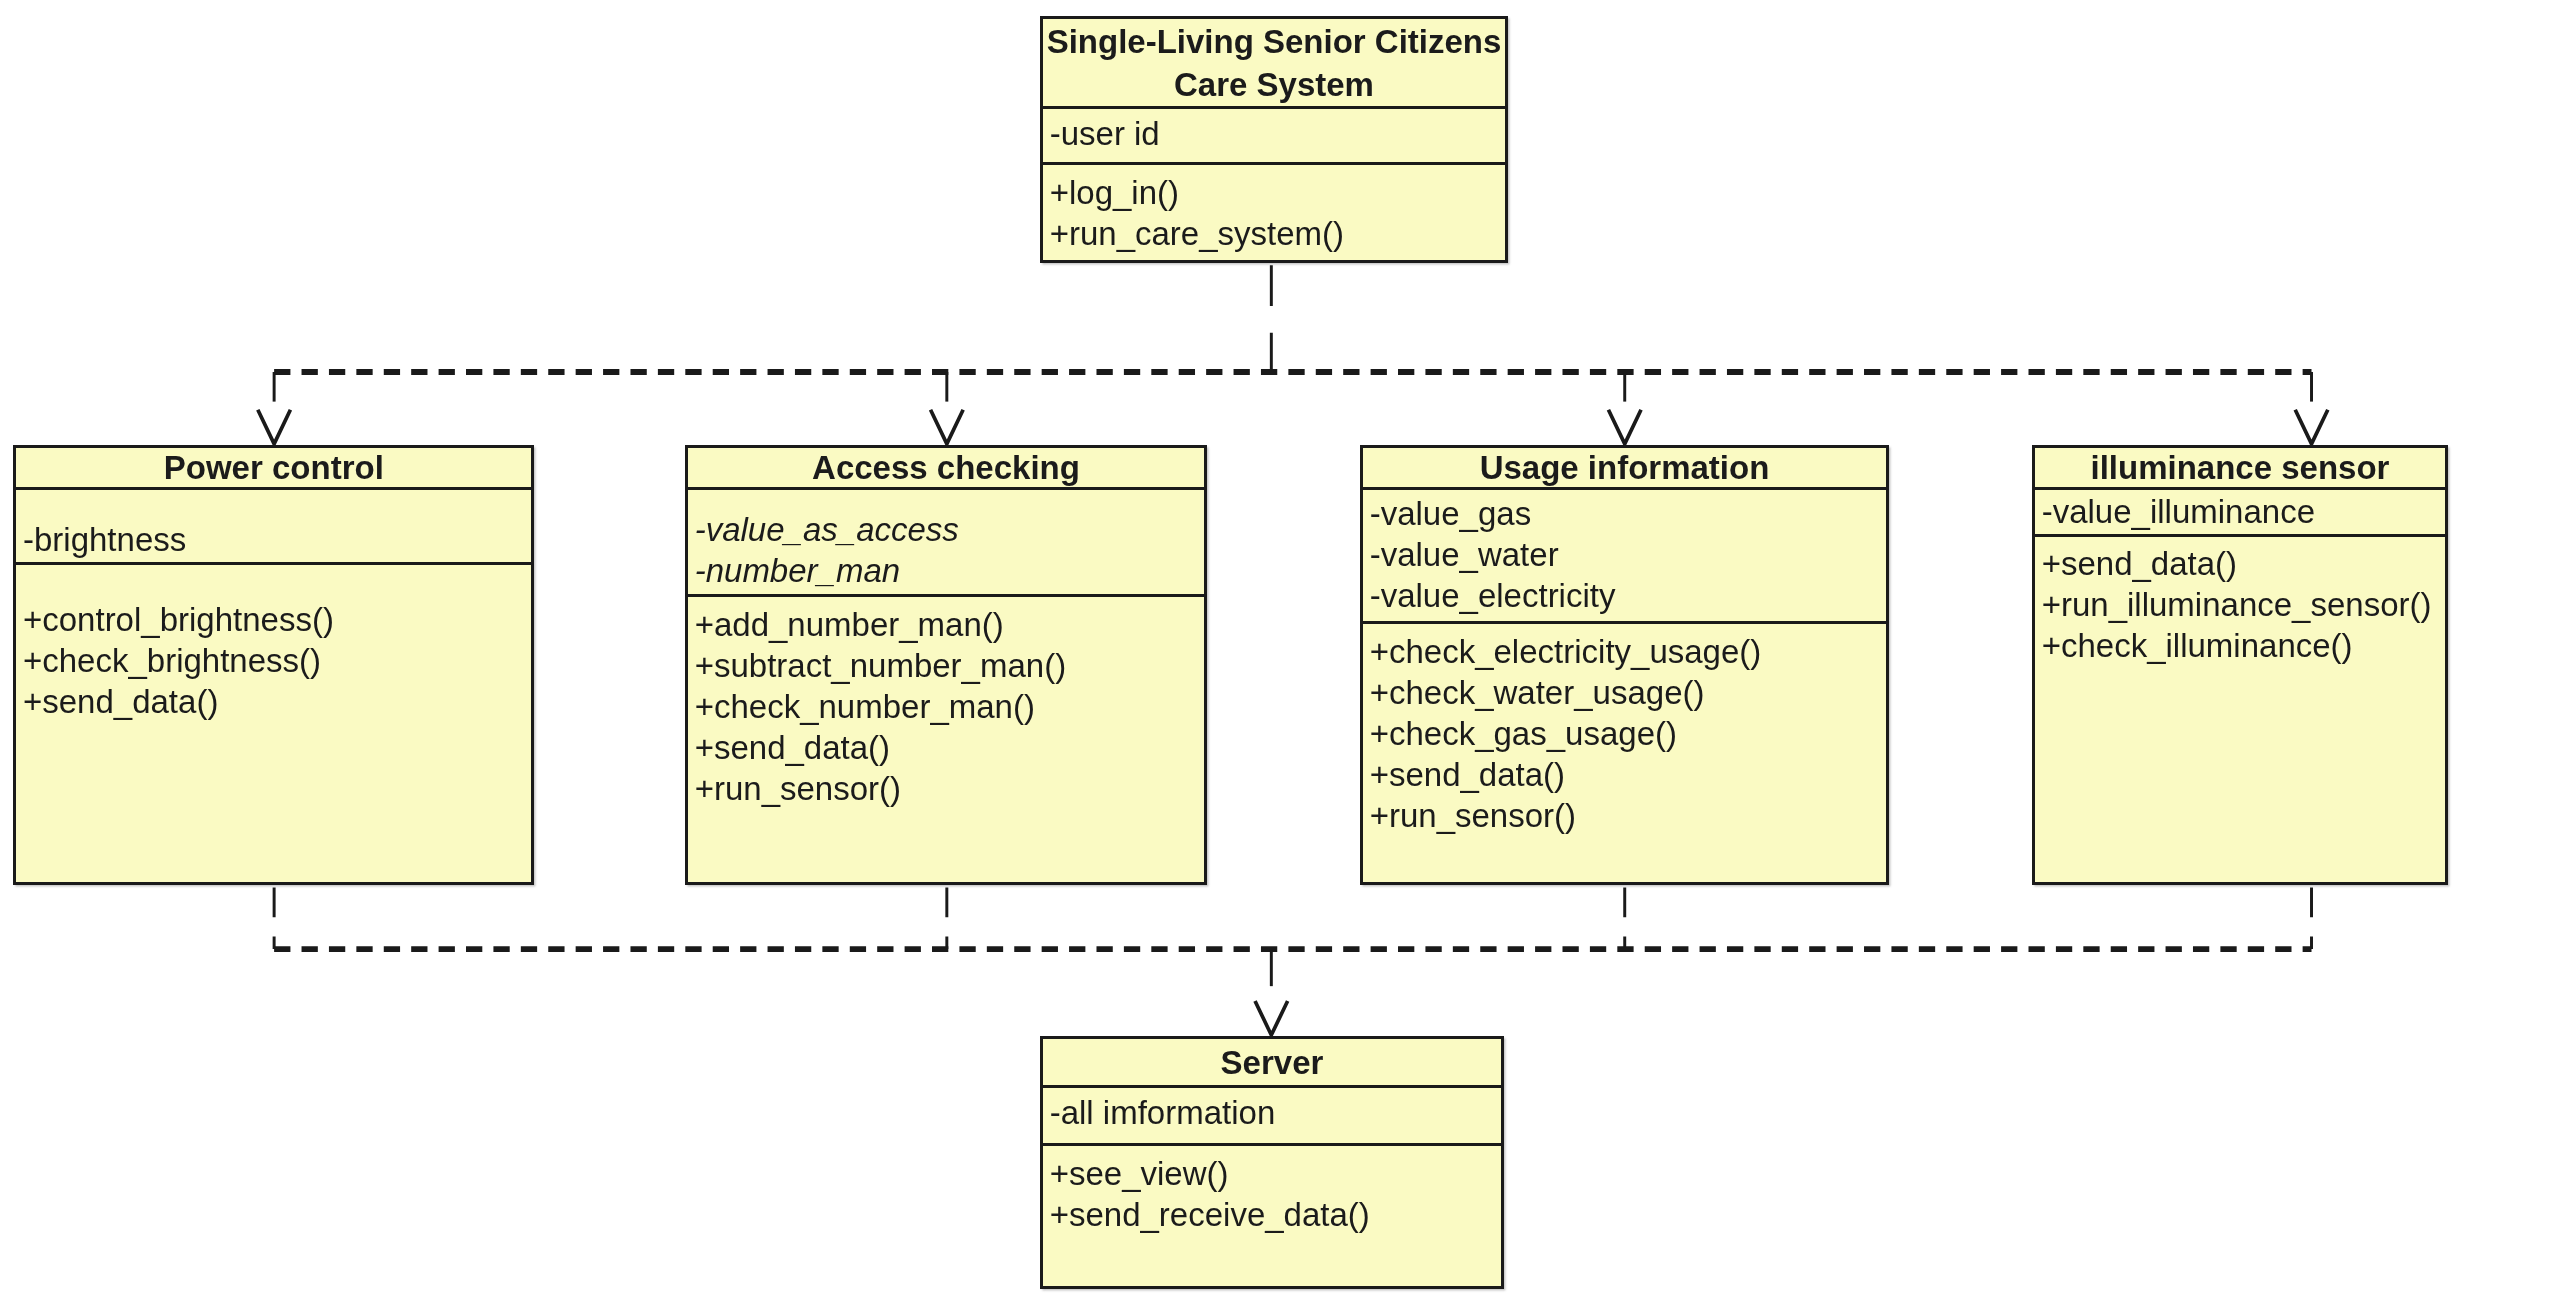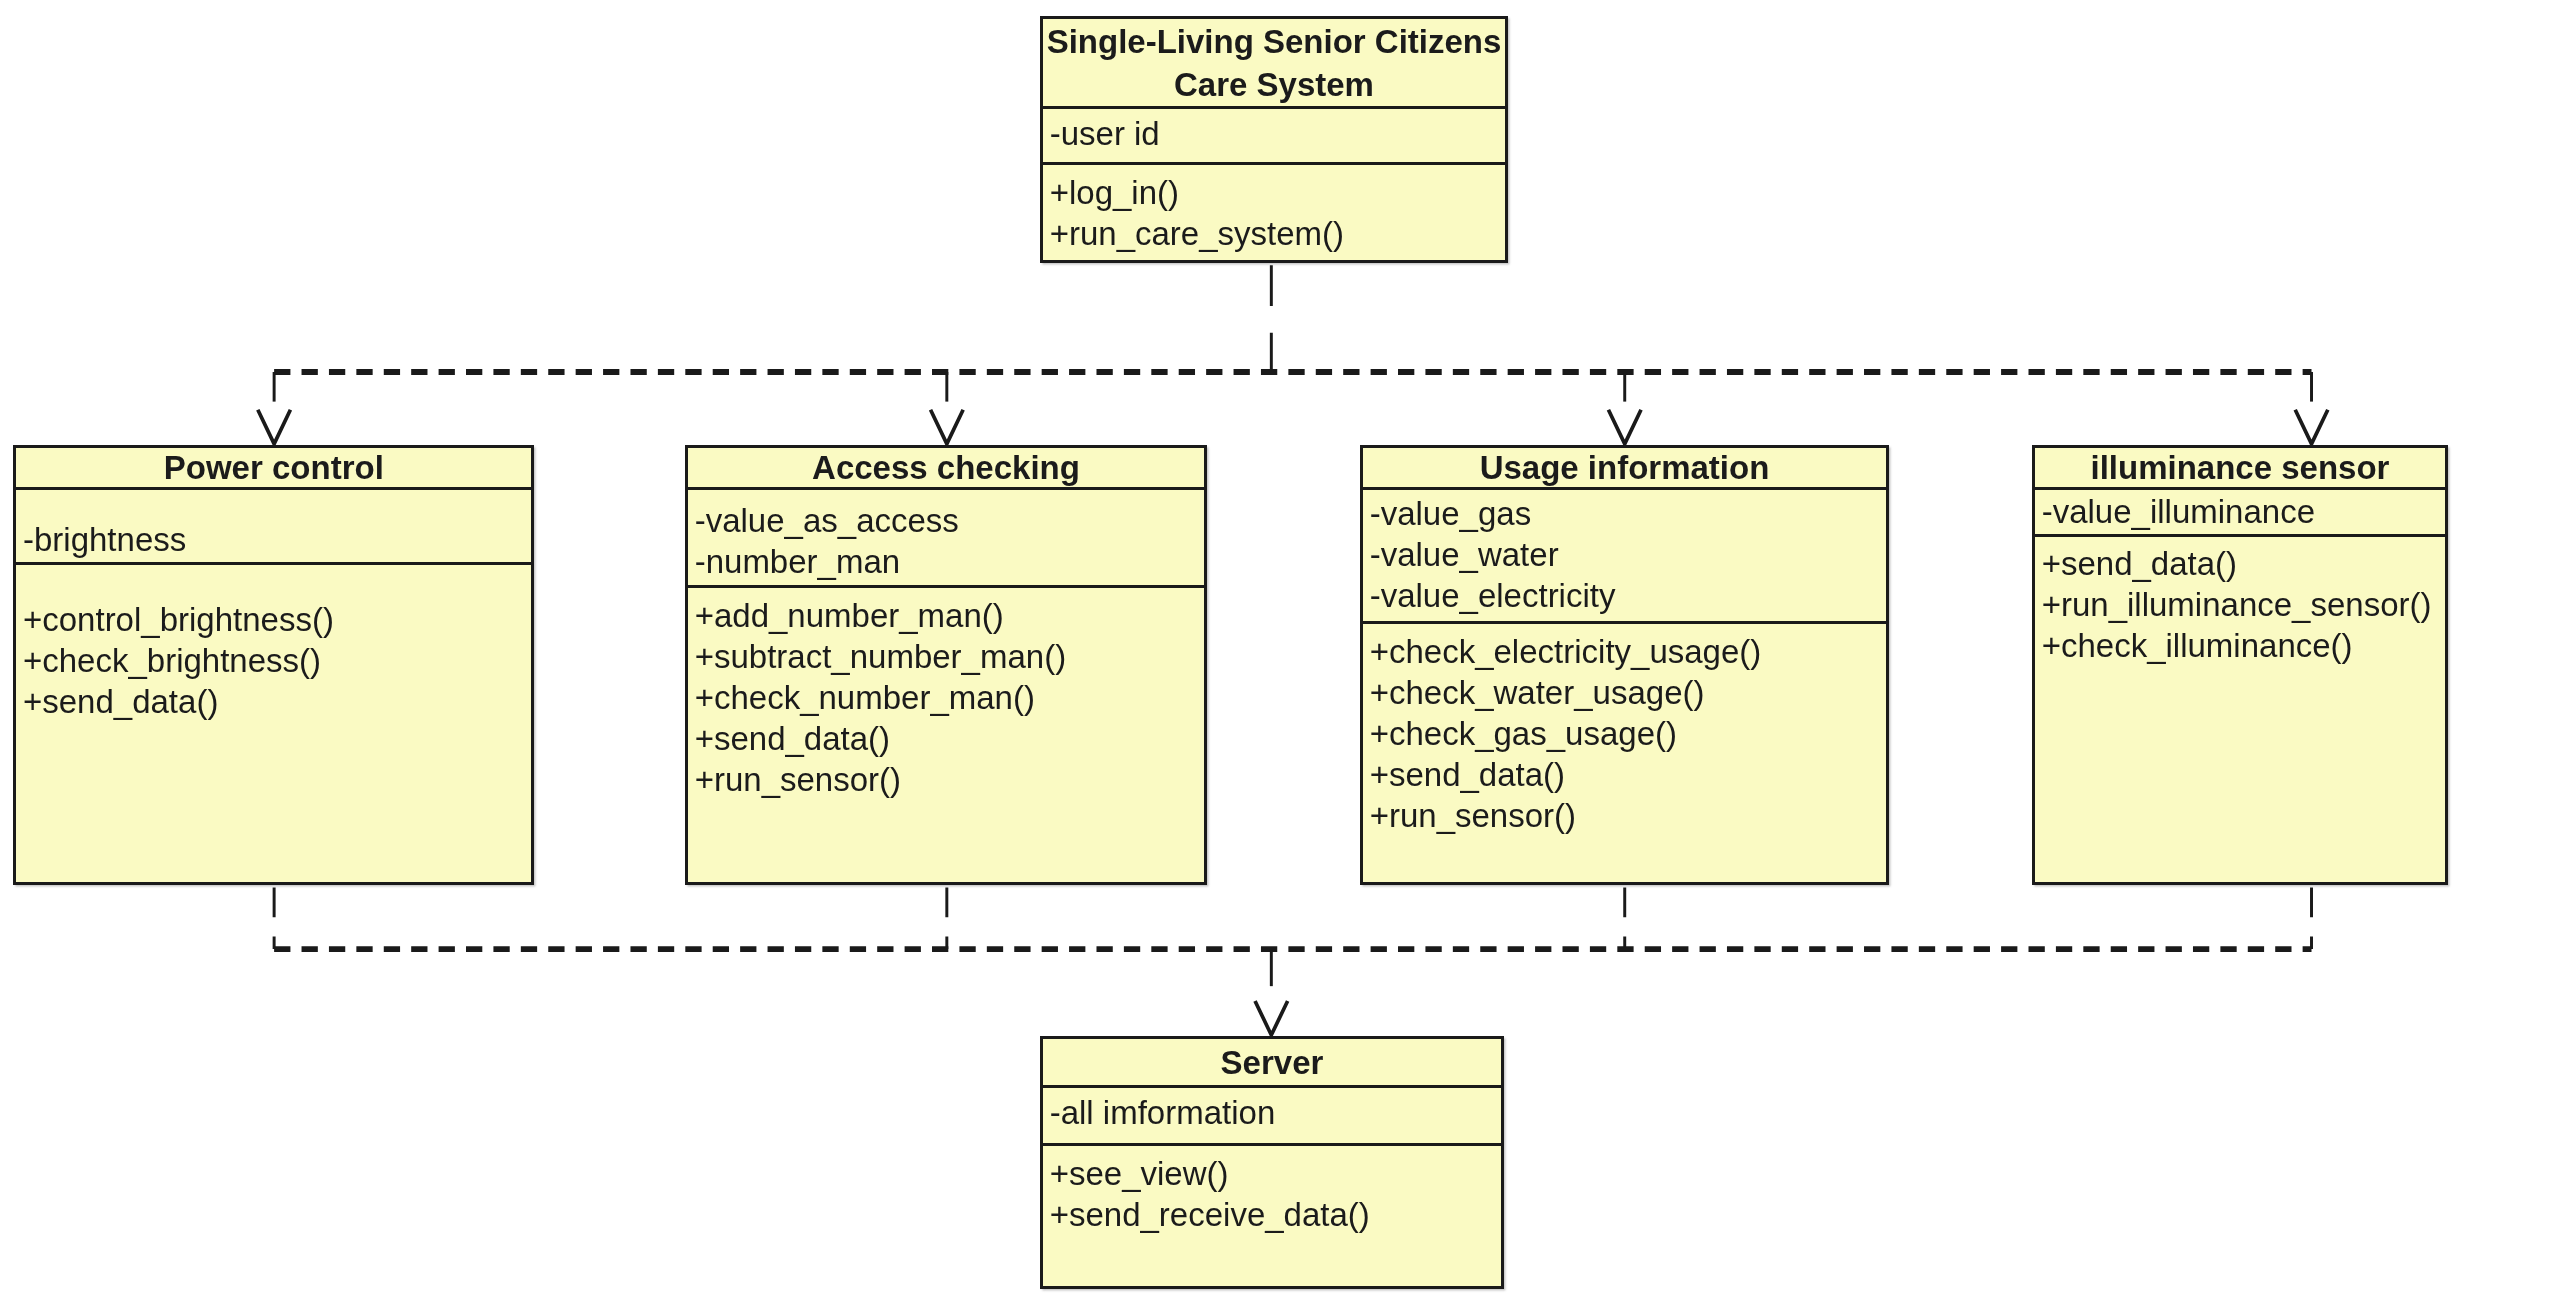--- a/index.html
+++ b/index.html
@@ -64,21 +64,21 @@
   .pos-care-system        { left: 1040px; top: 16.3px;   width: 468px; height: 247px; }
   .pos-care-system .uml-title  { height: 87px; }
   .pos-care-system .uml-attrs  { height: 49px; padding-top: 4px; }
 
   .pos-power-control      { left: 13.3px;   top: 445px;  width: 521px; height: 440px; gap: 28px; }
   .pos-power-control .uml-title { height: 39px; }
   .pos-power-control .uml-attrs { height: 43px; }
 
   .pos-access-checking    { left: 685px;  top: 445px;  width: 522px; height: 440px; }
   .pos-access-checking .uml-title { height: 39px; }
-  .pos-access-checking .uml-attrs { height: 85px; padding-top: 10px; }
+  .pos-access-checking .uml-attrs { height: 85px; padding-top: 19px; font-style: italic; }
 
   .pos-usage-information  { left: 1360px; top: 445px;  width: 529px; height: 440px; }
   .pos-usage-information .uml-title { height: 39px; }
   .pos-usage-information .uml-attrs { height: 128px; padding-top: 3px; }
 
   .pos-illuminance-sensor { left: 2032px; top: 445px;  width: 416px; height: 440px; }
   .pos-illuminance-sensor .uml-title { height: 39px; }
   .pos-illuminance-sensor .uml-attrs { height: 43px; }
 
   .pos-server             { left: 1040px; top: 1036px; width: 464px; height: 253px; }

